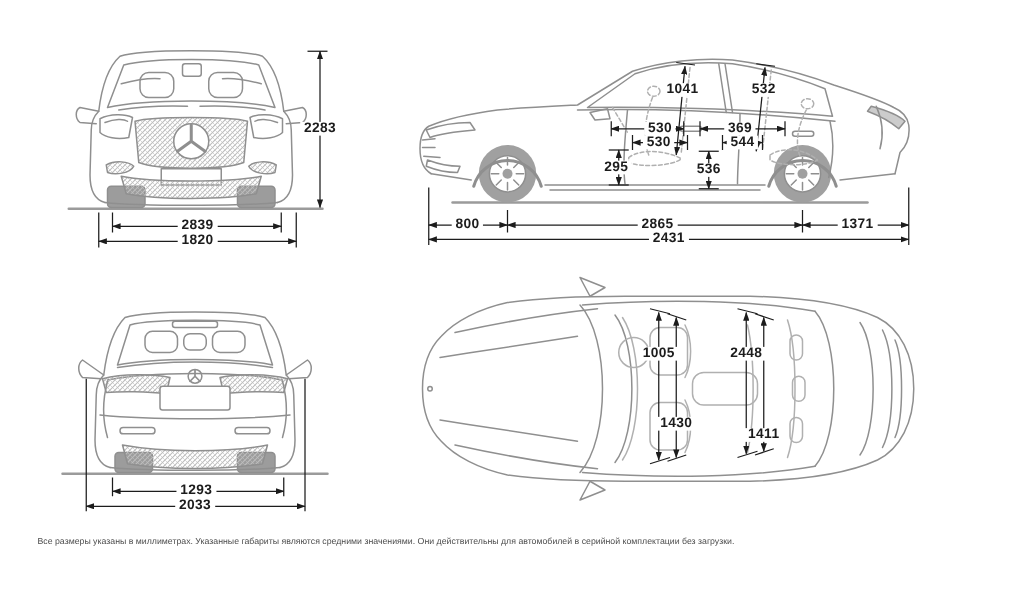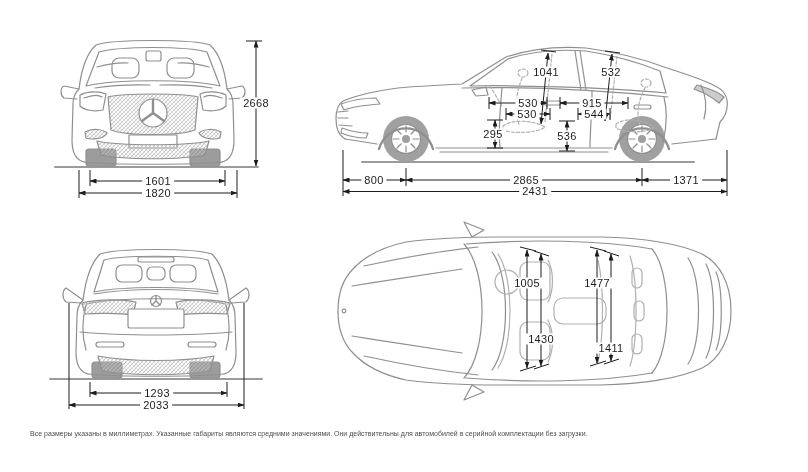--- a/index.html
+++ b/index.html
@@ -5,21 +5,21 @@
   html,body{margin:0;padding:0;background:#ffffff;}
   .canvas{
     position:relative;width:808px;height:472px;background:#ffffff;overflow:hidden;
     font-family:"Liberation Sans",sans-serif;
   }
   .canvas svg{position:absolute;left:0;top:0;}
   .dim-label{
     position:absolute;transform:translate(-50%,-50%);
     background:#ffffff;padding:0 3px;
     font-size:11px;line-height:11px;letter-spacing:0.3px;
-    color:#1c1c1c;white-space:nowrap;z-index:2;
+    color:#1c1c1c;white-space:nowrap;z-index:2;font-weight:bold;
   }
   .footnote{
     position:absolute;left:30px;top:429px;width:740px;
     font-size:7px;line-height:9px;color:#4d4d4d;z-index:2;
   }
 </style>
 </head>
 <body>
 
 <div class="canvas">
@@ -220,39 +220,39 @@
     <line x1="541" y1="254" x2="541" y2="366" marker-start="url(#arr)" marker-end="url(#arr)"></line>
     <line x1="590" y1="247" x2="606" y2="251"></line>
     <line x1="590" y1="366" x2="606" y2="361"></line>
     <line x1="597" y1="250" x2="597" y2="363" marker-start="url(#arr)" marker-end="url(#arr)"></line>
     <line x1="604" y1="251" x2="619" y2="256"></line>
     <line x1="604" y1="364" x2="619" y2="359"></line>
     <line x1="611" y1="254" x2="611" y2="361" marker-start="url(#arr)" marker-end="url(#arr)"></line>
   </g>
 </svg>
 
-  <span class="dim-label" style="left:256px;top:103px">2668</span>
-  <span class="dim-label" style="left:158px;top:181px">1601</span>
+  <span class="dim-label" style="left:256px;top:103px">2283</span>
+  <span class="dim-label" style="left:158px;top:181px">2839</span>
   <span class="dim-label" style="left:158px;top:193px">1820</span>
 
   <span class="dim-label" style="left:546px;top:72px">1041</span>
   <span class="dim-label" style="left:611px;top:72px">532</span>
   <span class="dim-label" style="left:528px;top:103px">530</span>
   <span class="dim-label" style="left:527px;top:114px">530</span>
-  <span class="dim-label" style="left:592px;top:103px">915</span>
+  <span class="dim-label" style="left:592px;top:103px">369</span>
   <span class="dim-label" style="left:594px;top:114px">544</span>
   <span class="dim-label" style="left:493px;top:134px">295</span>
   <span class="dim-label" style="left:567px;top:136px">536</span>
   <span class="dim-label" style="left:374px;top:180px">800</span>
   <span class="dim-label" style="left:526px;top:180px">2865</span>
   <span class="dim-label" style="left:686px;top:180px">1371</span>
   <span class="dim-label" style="left:535px;top:191px">2431</span>
 
   <span class="dim-label" style="left:157px;top:393px">1293</span>
   <span class="dim-label" style="left:156px;top:405px">2033</span>
 
   <span class="dim-label" style="left:527px;top:283px">1005</span>
   <span class="dim-label" style="left:541px;top:339px">1430</span>
-  <span class="dim-label" style="left:597px;top:283px">1477</span>
+  <span class="dim-label" style="left:597px;top:283px">2448</span>
   <span class="dim-label" style="left:611px;top:348px">1411</span>
 
   <div class="footnote">Все размеры указаны в миллиметрах. Указанные габариты являются средними значениями. Они действительны для автомобилей в серийной комплектации без загрузки.</div>
 </div>
 
 </body></html>

